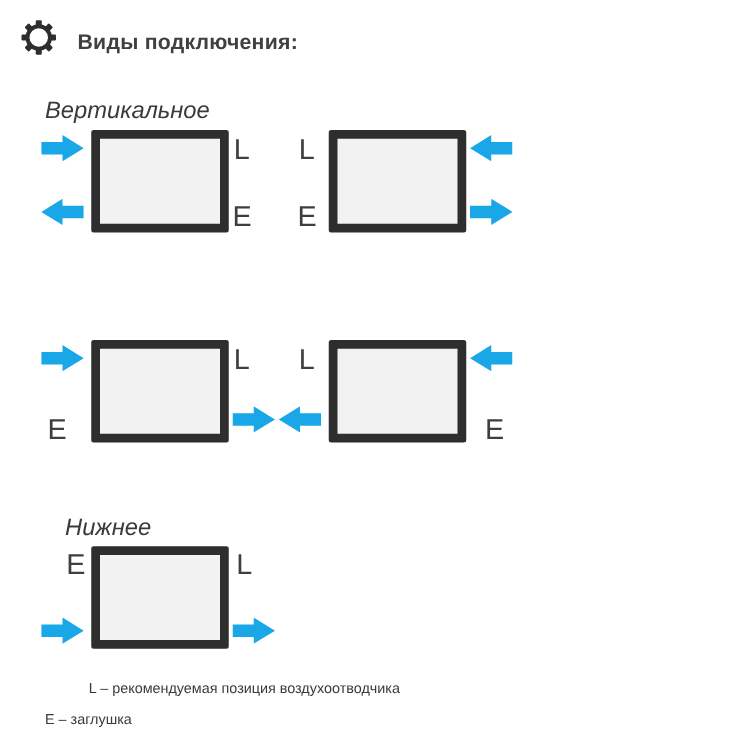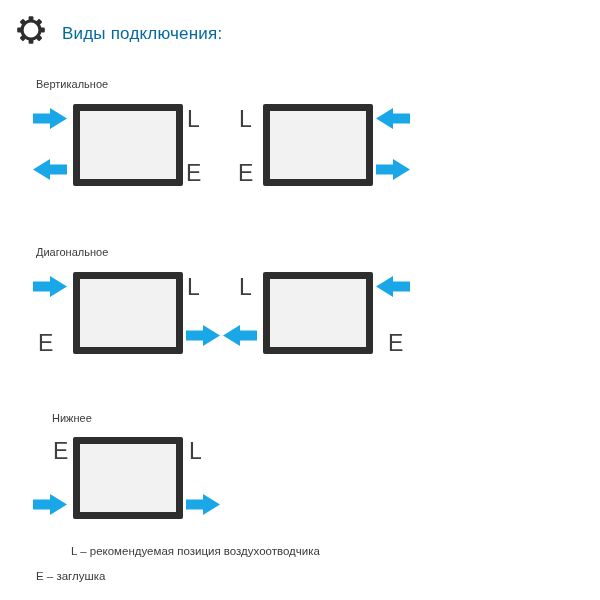--- a/index.html
+++ b/index.html
@@ -1,21 +1,21 @@
 <!DOCTYPE html>
 <html><head>
 <meta charset="utf-8">
 <style>
   * { margin:0; padding:0; box-sizing:border-box; }
   html,body { width:600px; height:600px; }
   body { background:#ffffff; font-family:"Liberation Sans", sans-serif; }
   .canvas { position:relative; width:600px; height:600px; background:#ffffff; overflow:hidden; }
   .abs { position:absolute; }
-  .title { font-size:17px; font-weight:400; color:#0369a1; letter-spacing:.2px; }
-  .sec-label { font-size:11px; font-weight:400; color:#3a3a3a; }
+  .title { font-size:17px; font-weight:700; color:#404040; letter-spacing:.2px; }
+  .sec-label { font-size:19px; font-weight:400; color:#3a3a3a;font-style:italic; }
   .radiator {
     width:110px; height:82px;
     border:7px solid #2e2e2e;
     background:#f2f2f2;
     border-radius:2px;
   }
   .port { font-size:23px; color:#3f3f3f; line-height:1; font-weight:400; }
   .arrow { width:34px; height:21px; display:block; }
   .arrow svg { display:block; }
   .arrow.left { transform:scaleX(-1); }
@@ -67,21 +67,20 @@
     <svg width="34" height="21" viewBox="0 0 34 21">
         <path d="M0 5.5 H17 V0 L34 10.5 L17 21 V15.5 H0 Z" fill="#1AA7E8"></path>
       </svg>
   </span>
   <span class="abs arrow" style="left:376px; top:159px;">
     <svg width="34" height="21" viewBox="0 0 34 21">
         <path d="M0 5.5 H17 V0 L34 10.5 L17 21 V15.5 H0 Z" fill="#1AA7E8"></path>
       </svg>
   </span>
 
-  <div class="abs sec-label" style="left:36px; top:246px;">Диагональное</div>
 
   <span class="abs arrow" style="left:33px; top:276px;">
     <svg width="34" height="21" viewBox="0 0 34 21">
         <path d="M0 5.5 H17 V0 L34 10.5 L17 21 V15.5 H0 Z" fill="#1AA7E8"></path>
       </svg>
   </span>
   <div class="abs radiator" style="left:73px; top:272px;"></div>
   <span class="abs port" style="left:187px; top:276px;">L</span>
   <span class="abs port" style="left:38px; top:332px;">E</span>
   <span class="abs arrow" style="left:186px; top:325px;">

